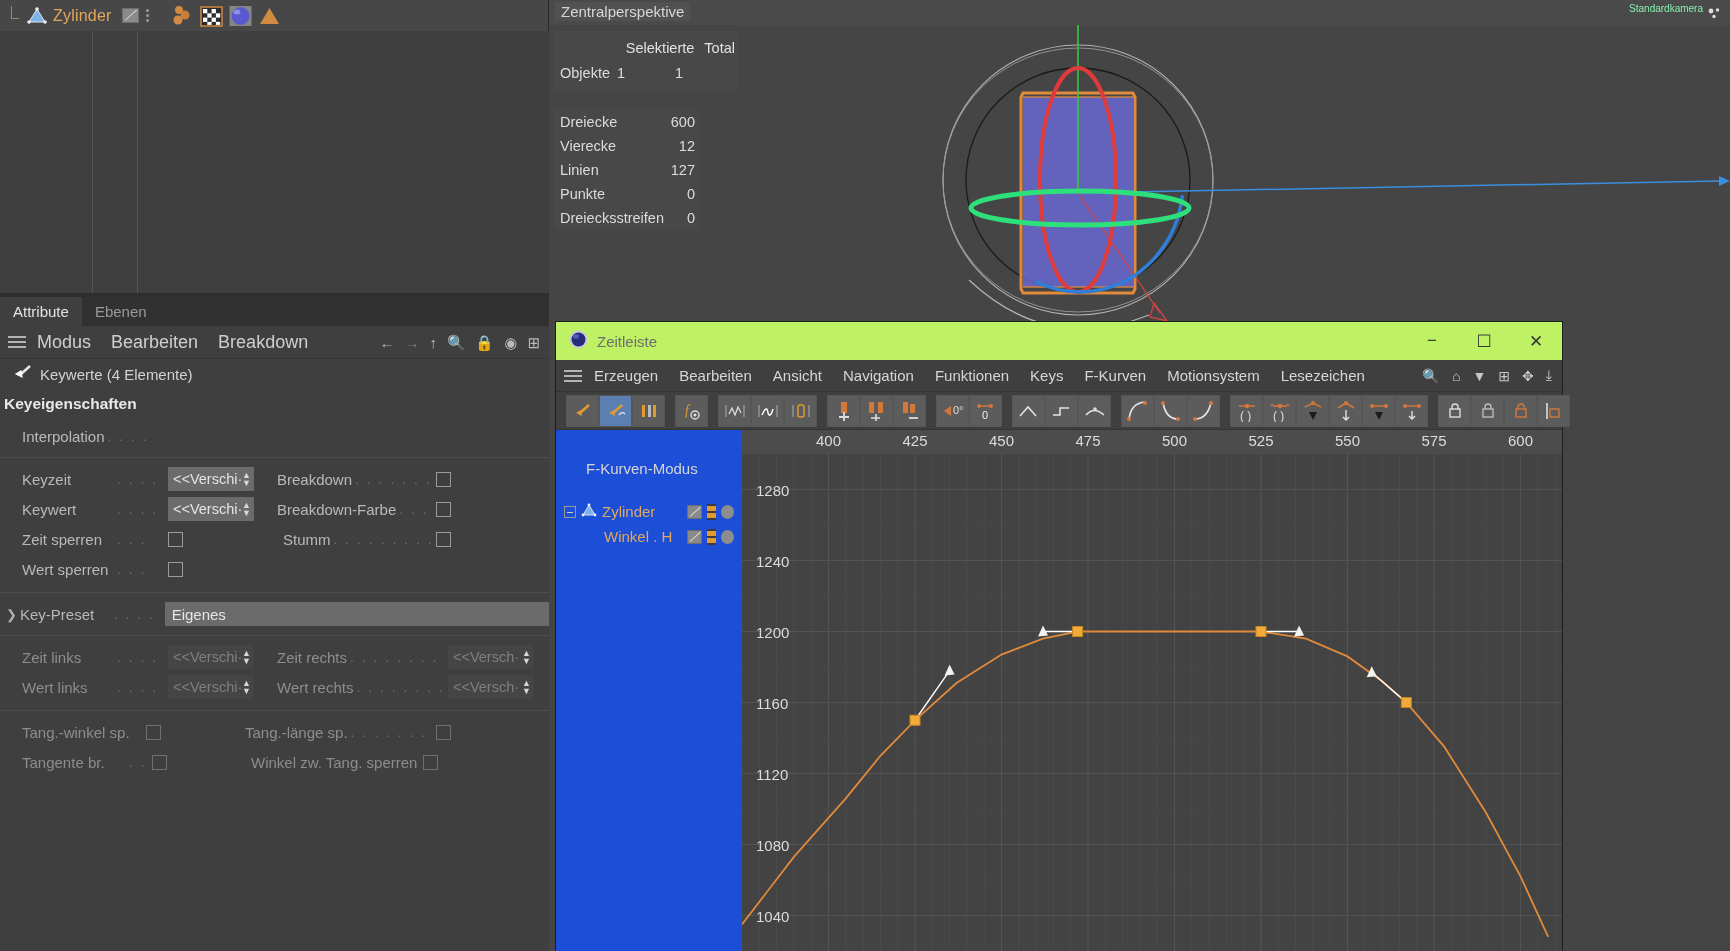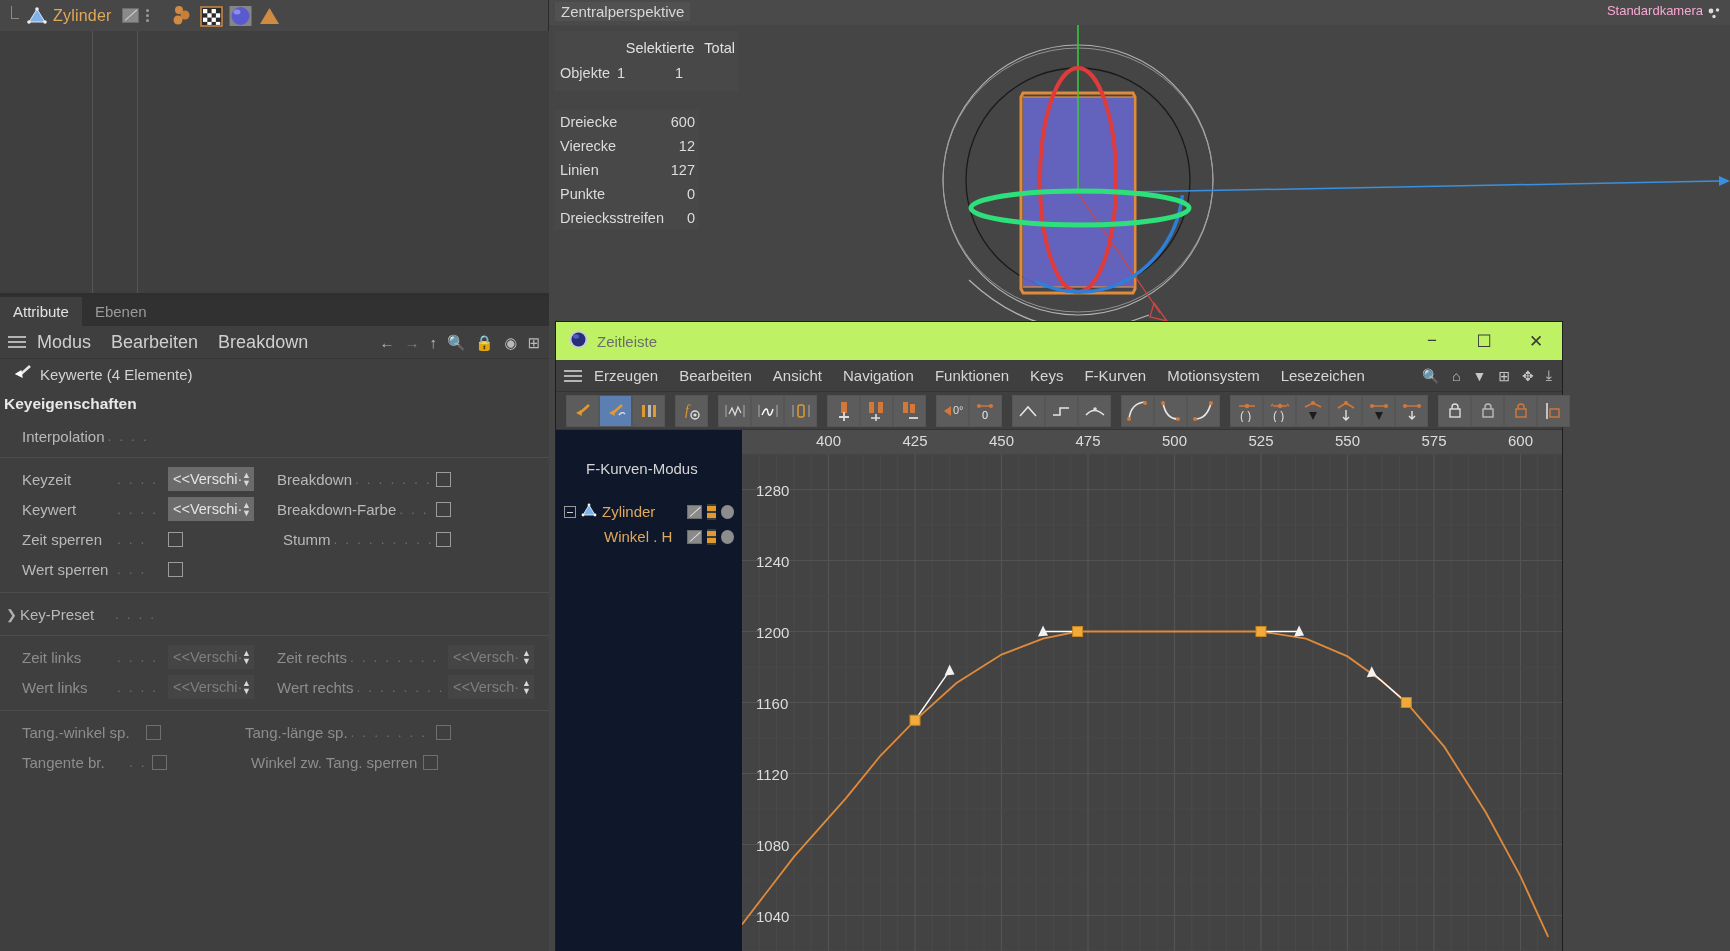--- a/index.html
+++ b/index.html
@@ -136,21 +136,21 @@
     background: #3f3f3f;
   }
   #vp-topbar {
     position:absolute; left:0; top:0; width:1181px; height:25px; background:#4a4a4a;
   }
   #vp-persp {
     position:absolute; left:6px; top:2px; font-size:15px; color:#d7d7d7;
     background:#515151; padding:1px 6px;
   }
   #vp-camera {
-    position:absolute; right:27px; top:3px; font-size:13px; color:#f9a8d4;
+    position:absolute; right:27px; top:3px; font-size:10px; color:#86efac;
   }
   #vp-camicon { position:absolute; right:8px; top:6px; }
   #vp-canvas { position:absolute; left:0; top:25px; width:1181px; height:926px; background:#454545; }
   #stats-objects {
     position:absolute; left:5px; top:31px; width:184px; background:#484848;
     padding: 4px 0 6px 0;
   }
   #stats-objects .sline { display:flex; font-size:14.5px; color:#dcdcdc; height:25px; align-items:center;}
   #stats-objects .sl-name { width: 63px; padding-left:6px; }
   #stats-objects .sl-a { width: 58px; }
@@ -190,21 +190,21 @@
   }
   .grip { width:7px; height:24px; margin-right:4px;
      background-image: radial-gradient(#777 1px, transparent 1px);
      background-size: 3px 4px; }
   .tgroup { display:flex; background:#565656; margin-right: 10px; }
   .tbtn { width: 31px; height: 30px; background:#5c5c5c; margin:1px; display:flex;
           align-items:center; justify-content:center; }
   .tbtn.sel { background: #5a7fb0; }
 
   #tl-content { position:relative; height: 521px; background:#3b3b3b; }
-  #tl-sidebar { position:absolute; left:0; top:0; width:186px; height:521px; background:#0f172a; }
+  #tl-sidebar { position:absolute; left:0; top:0; width:186px; height:521px; background:#1d4ed8; }
   #tl-sidebar-title { font-size:15px; color:#d5d5d5; padding:30px 0 0 30px; }
   .tree-row { display:flex; align-items:center; height:25px; padding-left:8px; }
   .tree-exp { width:12px; height:12px; border:1px solid #9a9a9a; margin-right:5px;
               position:relative; }
   .tree-exp:before { content:""; position:absolute; left:2px; top:5px; width:6px; height:1px; background:#cfcfcf;}
   .tree-name { font-size:15px; color:#e0a85a; }
   .tree-badges { position:absolute; display:flex; align-items:center; gap:5px; }
   .badge-sq { width:15px; height:14px; background:#8a8a8a; border:1px solid #6d6d6d; position:relative;}
   .badge-sq:after { content:""; position:absolute; left:2px; top:10px; width:14px; height:1px;
       background:#e0e0e0; transform:rotate(-42deg); transform-origin:left center; }
@@ -369,20 +369,21 @@
         <span class="dots" style="width:48px;">. . .</span>
         <span class="chk"></span>
       </div>
 
       <div class="hr" style="margin:8px 0 6px 0;"></div>
 
       <div class="row" style="padding-left:6px;">
         <span class="arrow-r" style="margin-left:0;">❯</span>
         <span class="lbl" style="width:92px;">Key-Preset</span>
         <span class="dots" style="width:48px;">. . . . . .</span>
+        <span class="field-wide" style="width:390px;">Eigenes</span>
       </div>
 
       <div class="hr" style="margin:6px 0 6px 0;"></div>
 
       <div class="row">
         <span class="lbl dim" style="width:92px;">Zeit links</span>
         <span class="dots" style="width:48px;">. . . . . .</span>
         <span class="field-num disabled">
           <span>&lt;&lt;Verschi·</span>
           <span class="spin">▲<br>▼</span>

